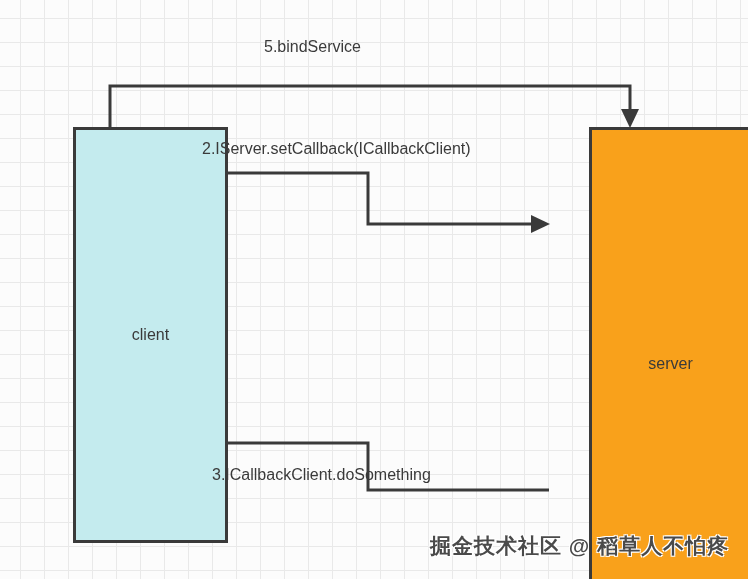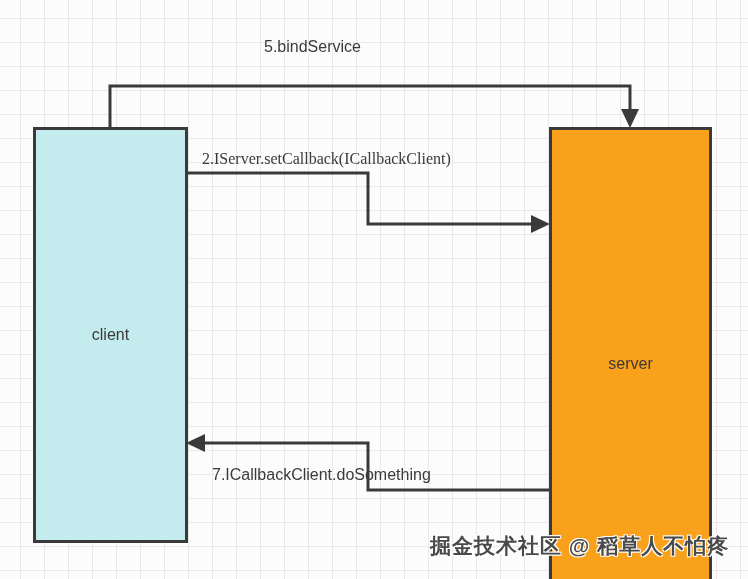--- a/index.html
+++ b/index.html
@@ -23,20 +23,21 @@
   }
   .node {
     position: absolute;
     border: 3px solid var(--stroke, #3a3a3a);
     box-sizing: border-box;
     display: flex;
     align-items: center;
     justify-content: center;
     font-size: 16px;
     color: var(--label-text, #3a3a3a);
+    margin-left: 40px;
   }
   .node.client {
     left: 33px;
     top: 127px;
     width: 155px;
     height: 416px;
     background: var(--client-fill, #c4ebee);
   }
   .node.server {
     left: 549px;
@@ -51,21 +52,21 @@
     top: 0;
     pointer-events: none;
   }
   .arrow-label {
     position: absolute;
     font-size: 16px;
     color: var(--label-text, #3a3a3a);
     white-space: nowrap;
   }
   .label-1 { left: 264px; top: 38px; }
-  .label-2 { left: 202px; top: 150px; font-family: Liberation Serif, serif; }
+  .label-2 { left: 202px; top: 140px; }
   .label-3 { left: 212px; top: 466px; }
   .watermark {
     position: absolute;
     left: 430px;
     top: 532px;
     font-size: 21px;
     font-weight: 600;
     letter-spacing: 1px;
     color: #4a4a4a;
     white-space: nowrap;
@@ -102,17 +103,17 @@
 
   <div class="node client">
     <span>client</span>
   </div>
   <div class="node server">
     <span>server</span>
   </div>
 
   <div class="arrow-label label-1">5.bindService</div>
   <div class="arrow-label label-2">2.IServer.setCallback(ICallbackClient)</div>
-  <div class="arrow-label label-3">7.ICallbackClient.doSomething</div>
+  <div class="arrow-label label-3">3.ICallbackClient.doSomething</div>
 
   <div class="watermark">掘金技术社区 @ 稻草人不怕疼</div>
 
 </div>
 
 </body></html>

